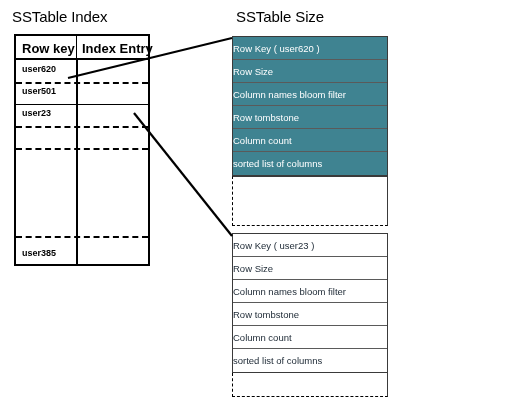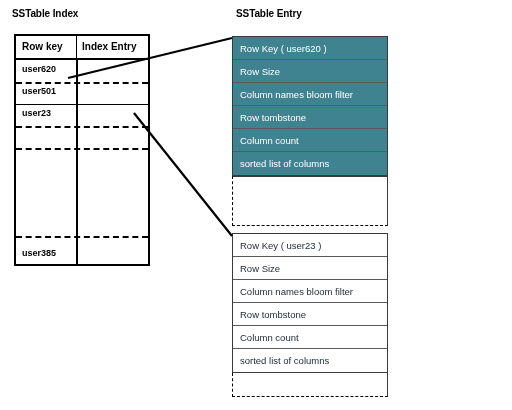--- a/index.html
+++ b/index.html
@@ -18,22 +18,22 @@
   #canvas {
     position: absolute;
     left: 0; top: 0;
     width: 512px;
     height: 410px;
     background: #ffffff;
   }
 
   .title {
     position: absolute;
-    font-size: 10px;
-    font-weight: bold;
+    font-size: 15px;
+    font-weight: normal;
     color: #000000;
     letter-spacing: -0.1px;
     white-space: nowrap;
   }
 
   #title-index { left: 12px; top: 8px; }
   #title-data  { left: 236px; top: 8px; }
 
   
   #index-table {
@@ -61,21 +61,21 @@
     width: 0;
     height: 100%;
     border-left: 2px solid #000000;
   }
   #index-header-row .col-divider {
     border-left: 1.5px solid #000000;
   }
   .hcell {
     position: absolute;
     top: 5px;
-    font-size: 10px;
+    font-size: 13px;
     font-weight: bold;
     color: #000000;
     white-space: nowrap;
   }
   #hcell-rowkey { left: 6px; }
   #hcell-index  { left: 66px; }
 
   #index-body {
     position: absolute;
     left: 0;
@@ -121,21 +121,21 @@
     box-sizing: border-box;
     border: 1px solid #3a3a3a;
   }
   .data-row {
     position: relative;
     height: 23px;
     box-sizing: border-box;
     border-bottom: 1px solid #5a5a5a;
     display: flex;
     align-items: center;
-    padding-left: 7px;
+    padding-left: 0;
     font-size: 9.5px;
     white-space: nowrap;
   }
   .data-row:last-child { border-bottom: none; }
 
   .block-teal { background: #3f8391; top: 36px; }
   .block-teal .data-row { background: #3f8391; color: #ffffff; }
 
   .block-blue { background: #6aa3dd; top: 233px; }
   .block-blue .data-row { background: #ffffff; color: #1b2733; }
@@ -163,21 +163,21 @@
     pointer-events: none;
   }
 </style>
 </head>
 <body>
 
 <div id="canvas">
 
   <div class="title" id="title-index">SSTable Index</div>
 
-  <div class="title" id="title-data">SSTable Entry</div>
+  <div class="title" id="title-data">SSTable Size</div>
 
   <div id="index-table">
 
     <div id="index-header-row">
       <div class="hcell" id="hcell-rowkey">Row key</div>
       <div class="hcell" id="hcell-index">Index Entry</div>
       <div class="col-divider"></div>
     </div>
 
     <div id="index-body">

